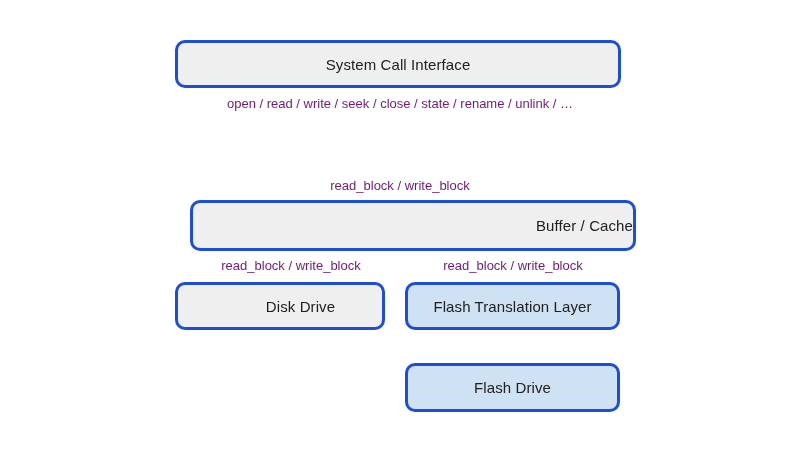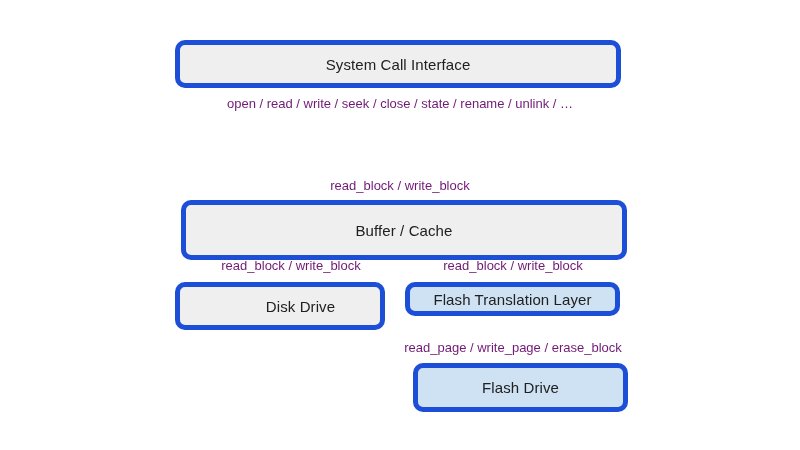--- a/index.html
+++ b/index.html
@@ -11,21 +11,21 @@
   .stage {
     position: relative;
     width: 800px;
     height: 450px;
     background: #ffffff;
     overflow: hidden;
   }
   .box {
     position: absolute;
     box-sizing: border-box;
-    border: 5px solid #1d4ed8;
+    border: 3px solid #1d4ed8;
     border-radius: 10px;
     display: flex;
     align-items: center;
     justify-content: center;
     font-size: 15px;
     color: #202020;
     letter-spacing: 0.1px;
   }
   .box.gray { background: #efefef; }
   .box.blue { background: #cfe2f3; }
@@ -34,24 +34,24 @@
     position: absolute;
     transform: translate(-50%, -50%);
     font-size: 13px;
     color: #701a75;
     white-space: nowrap;
   }
 
   
   #box-system-call-interface { left: 175px; top: 40px;  width: 446px; height: 48px; }
   #box-filesystem            { left: 175px; top: 120px; width: 446px; height: 48px; }
-  #box-buffer-cache          { left: 181px; top: 200px; width: 446px; height: 60px; }
+  #box-buffer-cache          { left: 190px; top: 200px; width: 446px; height: 51px; justify-content: flex-end; }
   #box-disk-drive            { left: 175px; top: 282px; width: 210px; height: 48px; padding-left: 41px; }
-  #box-flash-translation     { left: 405px; top: 282px; width: 215px; height: 34px; }
-  #box-flash-drive           { left: 405px; top: 363px; width: 215px; height: 49px; margin-left: 8px; }
+  #box-flash-translation     { left: 405px; top: 282px; width: 215px; height: 48px; }
+  #box-flash-drive           { left: 405px; top: 363px; width: 215px; height: 49px; }
 
   
   #label-syscalls   { left: 400px; top: 103px; }
   #label-fs-buffer  { left: 400px; top: 185px; }
   #label-buf-disk   { left: 291px; top: 265px; }
   #label-buf-ftl    { left: 513px; top: 265px; }
   #label-ftl-flash  { left: 513px; top: 347px; }
 </style>
 </head>
 <body>
@@ -76,19 +76,18 @@
   <div class="edge-label" id="label-buf-ftl">read_block / write_block</div>
 
   <div class="box gray" id="box-disk-drive">
     <span>Disk Drive</span>
   </div>
 
   <div class="box blue" id="box-flash-translation">
     <span>Flash Translation Layer</span>
   </div>
 
-  <div class="edge-label" id="label-ftl-flash">read_page / write_page / erase_block</div>
 
   <div class="box blue" id="box-flash-drive">
     <span>Flash Drive</span>
   </div>
 
 </div>
 
 </body></html>

